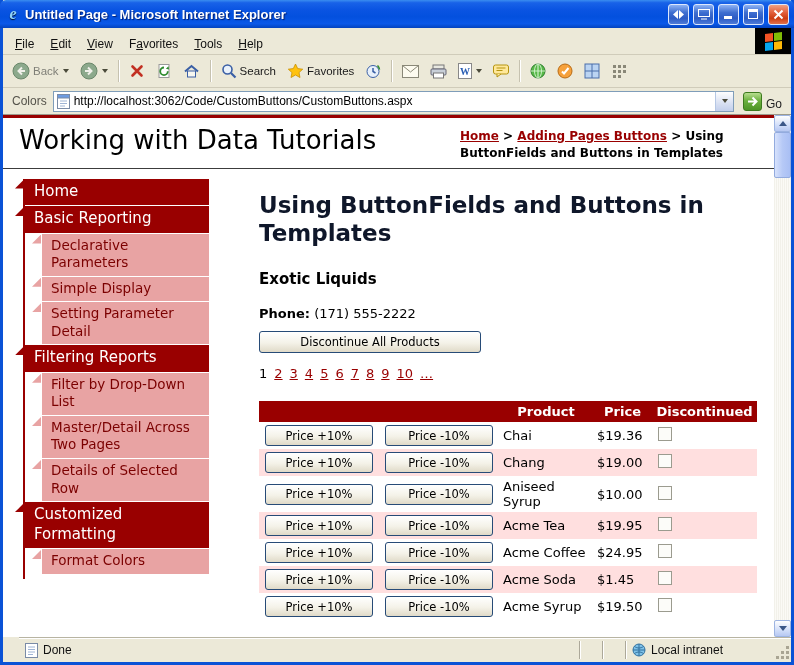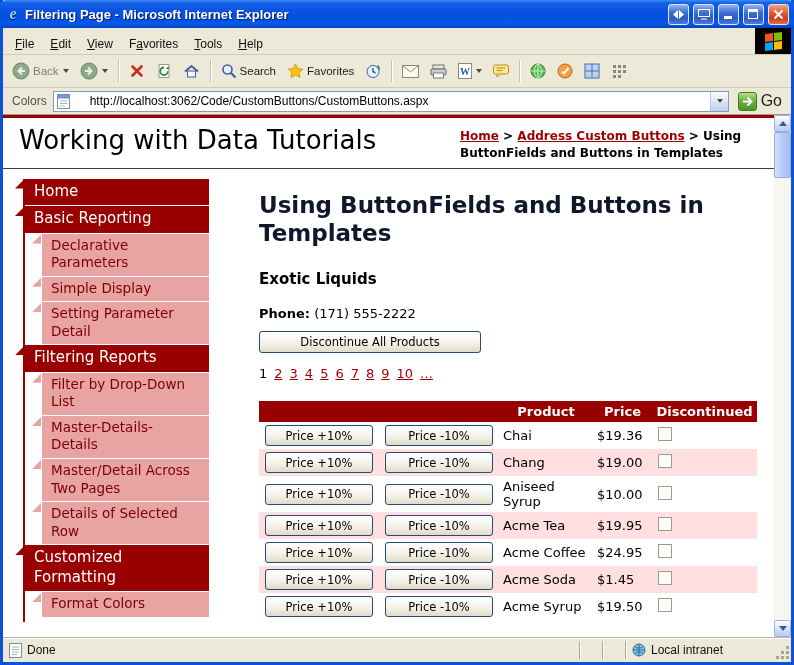--- a/index.html
+++ b/index.html
@@ -26,25 +26,25 @@
   .f1{background:#F35325}.f2{background:#81BC06}.f3{background:#05A6F0}.f4{background:#FFBA08}
   
   .toolbar{flex:0 0 32px;height:32px;display:flex;align-items:center;gap:1px;padding:0 4px;background:#ECE9D8;border-bottom:1px solid #D0CCBA;}
   .tb-btn{display:flex;align-items:center;gap:3px;padding:3px 5px;border-radius:3px;font-size:11.5px;color:#1A1A1A;cursor:pointer;white-space:nowrap;}
   .tb-btn.disabled{color:#7F7F77;}
   .tb-sep{width:1px;height:22px;background:#C6C2B0;box-shadow:1px 0 0 #fff;margin:0 4px;flex:0 0 1px;}
   .chev{width:0;height:0;border-left:3px solid transparent;border-right:3px solid transparent;border-top:4px solid #4A4A3A;display:inline-block;margin-left:1px;}
   
   .addressbar{flex:0 0 26px;height:26px;display:flex;align-items:center;gap:6px;padding:0 6px 0 9px;background:#ECE9D8;border-bottom:1px solid #9C9A8C;}
   .address-label{font-size:12px;color:#54524A;}
-  .address-input{flex:1;height:21px;box-sizing:border-box;background:#fff;border:1px solid #7F9DB9;display:flex;align-items:center;gap:20px;padding-left:3px;cursor:text;}
+  .address-input{flex:1;height:21px;box-sizing:border-box;background:#fff;border:1px solid #7F9DB9;display:flex;align-items:center;gap:4px;padding-left:3px;cursor:text;}
   .url{flex:1;font-size:12px;color:#000;white-space:nowrap;overflow:hidden;}
   .combo-btn{width:17px;height:19px;display:flex;align-items:center;justify-content:center;cursor:pointer;
     background:linear-gradient(180deg,#FEFEFE,#D8E0F2 60%,#C2CFEC);border-left:1px solid #B5C7E4;}
-  .go-btn{display:flex;align-items:flex-start;gap:4px;font-size:16px;color:#222;cursor:pointer;padding:1px 3px;}
+  .go-btn{display:flex;align-items:flex-end;gap:4px;font-size:12px;color:#222;cursor:pointer;padding:1px 3px;}
   .go-icon{width:19px;height:19px;box-sizing:border-box;border:1px solid #3D7A1E;border-radius:3px;display:flex;align-items:center;justify-content:center;
     background:linear-gradient(180deg,#B7DD8F,#6CB13F 45%,#4D9426);}
   
   .content{flex:1;min-height:0;display:flex;background:#fff;}
   .page{flex:1;min-width:0;overflow:hidden;display:flex;flex-direction:column;border-top:3px solid var(--maroon,#990000);font-family:"DejaVu Sans",sans-serif;}
   .page-header{display:flex;justify-content:space-between;align-items:flex-start;padding:7px 8px 6px 16px;border-bottom:1px solid #3C3C3C;}
   .site-title{font-size:26px;color:#000;}
   .breadcrumb{flex:0 0 306px;width:306px;font-size:12px;font-weight:bold;line-height:1.4;padding-top:3px;color:#000;}
   .bc-link{color:var(--maroon,#990000);text-decoration:underline;cursor:pointer;}
   .page-body{flex:1;display:flex;align-items:flex-start;padding-top:10px;overflow:hidden;}
@@ -84,37 +84,37 @@
   .scrollbar{flex:0 0 17px;width:17px;display:flex;flex-direction:column;
     background:repeating-linear-gradient(90deg,#F2F1EA,#F2F1EA 1px,#FBFAF6 1px,#FBFAF6 2px);}
   .scroll-btn{flex:0 0 17px;height:17px;box-sizing:border-box;display:flex;align-items:center;justify-content:center;cursor:pointer;
     background:linear-gradient(180deg,#FEFEFE,#CBD9F8 70%,#B7C8F2);border:1px solid #9DB4E2;border-radius:2px;}
   .scroll-thumb{flex:0 0 46px;height:46px;box-sizing:border-box;cursor:pointer;
     background:linear-gradient(90deg,#D7E2FC,#B6C9F6 50%,#A9BFF4);border:1px solid #93ABDE;border-radius:2px;}
   .scroll-spacer{flex:1;}
   .arr-up{width:0;height:0;border-left:4px solid transparent;border-right:4px solid transparent;border-bottom:5px solid #3B5788;}
   .arr-down{width:0;height:0;border-left:4px solid transparent;border-right:4px solid transparent;border-top:5px solid #3B5788;}
   
-  .statusbar{flex:0 0 24px;height:24px;display:flex;align-items:center;background:#ECE9D8;border-top:1px solid #B8B4A2;box-shadow:inset 0 1px 0 #fff;font-size:12px;color:#111;}
+  .statusbar{flex:0 0 24px;height:24px;display:flex;align-items:center;background:#ECE9D8;border-top:1px solid #B8B4A2;box-shadow:inset 0 1px 0 #fff;font-size:12px;color:#111;margin-left:16px;}
   .status-left{flex:1;display:flex;align-items:center;gap:5px;padding-left:6px;min-width:0;}
   .status-pane{height:18px;border-left:1px solid #ACA899;box-shadow:inset 1px 0 0 #fff;}
   .status-pane.small{flex:0 0 22px;width:22px;}
   .status-pane.zone{flex:0 0 150px;width:150px;display:flex;align-items:center;gap:5px;padding-left:6px;box-sizing:border-box;}
   .resize-grip{width:16px;height:100%;position:relative;cursor:nwse-resize;}
   .resize-grip::before{content:'';position:absolute;right:2px;bottom:3px;width:3px;height:3px;background:#A9A593;
     box-shadow:-5px 0 0 #A9A593,0 -5px 0 #A9A593,-10px 0 0 #A9A593,0 -10px 0 #A9A593,-5px -5px 0 #A9A593;}
 </style>
 </head>
 <body>
 
 <div class="window">
 
   <div class="titlebar">
     <span class="title-icon">e</span>
-    <span class="title-text">Filtering Page - Microsoft Internet Explorer</span>
+    <span class="title-text">Untitled Page - Microsoft Internet Explorer</span>
     <span class="wbtn">
       <svg width="11" height="9">
           <path d="M5 0 0 4.5 5 9z" fill="#fff"></path>
           <path d="M6 0l5 4.5L6 9z" fill="#fff"></path>
         </svg>
     </span>
     <span class="wbtn">
       <svg width="12" height="11">
           <rect x=".5" y=".5" width="11" height="7" fill="none" stroke="#fff"></rect>
           <path d="M3 10h6" stroke="#fff"></path>
@@ -297,36 +297,34 @@
           </svg>
       </span>
       <span>Go</span>
     </div>
   </div>
 
   <div class="content">
     <div class="page">
       <div class="page-header">
         <div class="site-title">Working with Data Tutorials</div>
-        <div class="breadcrumb"><span class="bc-link">Home</span><span class="bc-sep"> &gt; </span><span class="bc-link">Address Custom Buttons</span><span class="bc-sep"> &gt; </span><span class="bc-current">Using ButtonFields and Buttons in Templates</span></div>
+        <div class="breadcrumb"><span class="bc-link">Home</span><span class="bc-sep"> &gt; </span><span class="bc-link">Adding Pages Buttons</span><span class="bc-sep"> &gt; </span><span class="bc-current">Using ButtonFields and Buttons in Templates</span></div>
       </div>
       <div class="page-body">
         <div class="sidebar">
             <div class="sb-item lvl0">Home</div>
             <div class="sb-item lvl0">Basic Reporting</div>
             <div class="sb-item lvl1">Declarative
 Parameters</div>
             <div class="sb-item lvl1">Simple Display</div>
             <div class="sb-item lvl1">Setting Parameter
 Detail</div>
             <div class="sb-item lvl0">Filtering Reports</div>
             <div class="sb-item lvl1">Filter by Drop-Down
 List</div>
-            <div class="sb-item lvl1">Master-Details-
-Details</div>
             <div class="sb-item lvl1">Master/Detail Across
 Two Pages</div>
             <div class="sb-item lvl1">Details of Selected
 Row</div>
             <div class="sb-item lvl0">Customized
 Formatting</div>
             <div class="sb-item lvl1">Format Colors</div>
           </div>
         <div class="main">
           <div class="main-title">Using ButtonFields and Buttons in

